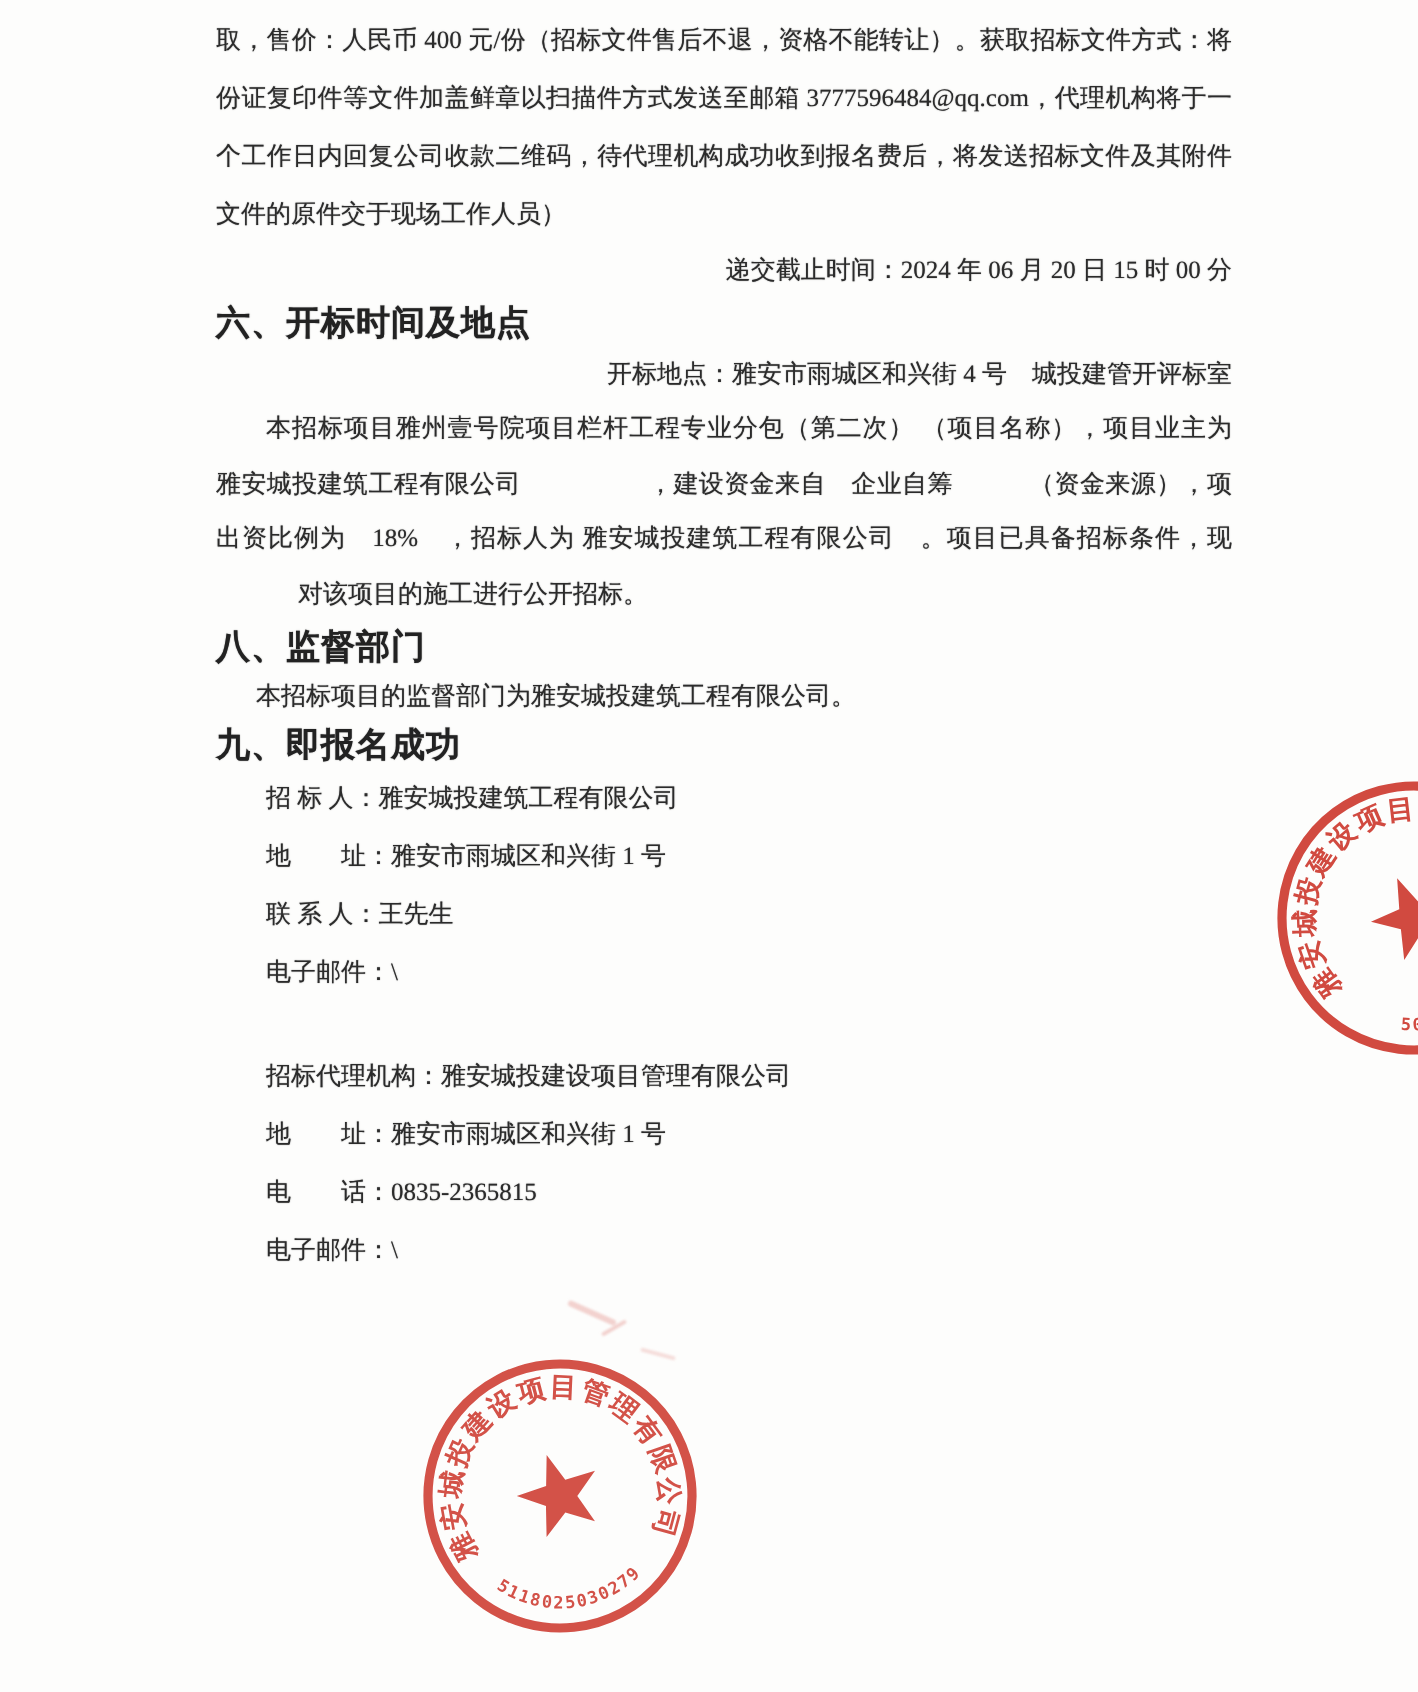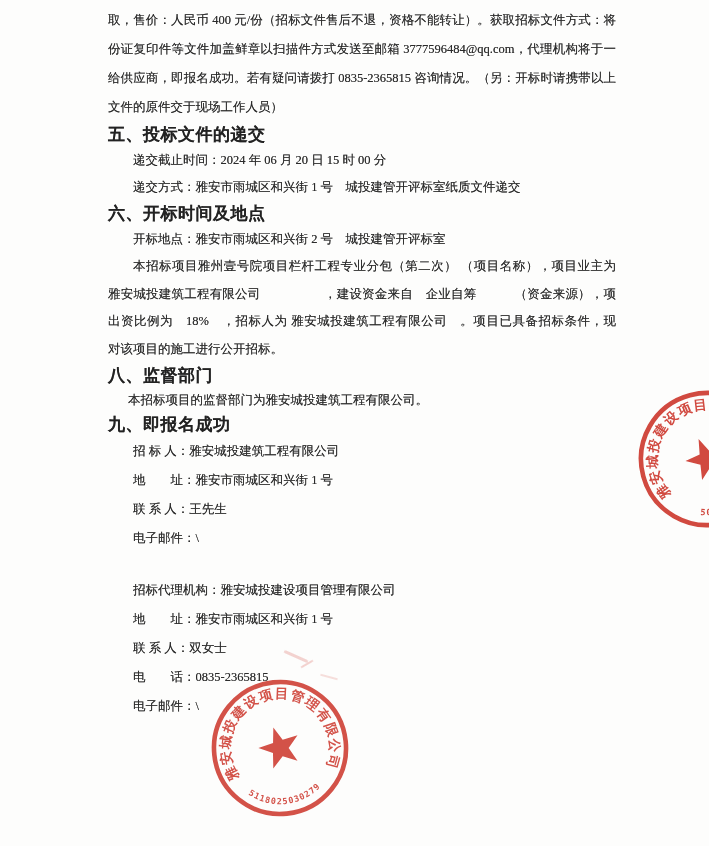--- a/index.html
+++ b/index.html
@@ -12,25 +12,25 @@
   .doc { position:absolute; left:108px; top:6px; width:508px;
          font-size:12.5px; text-shadow:0 0 0.6px rgba(40,40,40,.65); }
 
   .iline  { height:29px; line-height:29px; text-align:justify; text-align-last:justify; overflow:hidden; }
   .iline.last { text-align-last:left; }
 
   .h { height:25px; line-height:25px;
        font-family:"Liberation Sans","DejaVu Sans",sans-serif;
        font-weight:bold; font-size:17px; color:#222; letter-spacing:.5px; }
 
-  .item { height:27px; line-height:27px; padding-left:25px; overflow:hidden; white-space:nowrap; }
+  .item { height:27px; line-height:27px; padding-left:25px; overflow:hidden; white-space:nowrap;text-align:right; }
 
   .s7line { height:27.5px; line-height:27.5px; text-align:justify; text-align-last:justify; overflow:hidden; }
   .s7line.first { padding-left:25px; }
-  .s7line.last  { text-align-last:left; }
+  .s7line.last  { text-align-last:left;margin-left:41px; }
 
   .s8body { height:24px; line-height:24px; padding-left:20px; white-space:nowrap; }
 
   .crow { height:29px; line-height:29px; padding-left:25px; white-space:nowrap; }
   .clabel { display:inline-block; }
   .agency-gap { margin-top:23px; }
 
   
   .stamp { position:absolute; mix-blend-mode:multiply; opacity:.88; }
   .stamp-big  { left:205px; top:673px; transform:rotate(-6deg); }
@@ -51,30 +51,28 @@
 </head>
 <body>
 
 <div class="page">
 
   <div class="doc">
 
     <div>
       <div class="iline">取，售价：人民币 400 元/份（招标文件售后不退，资格不能转让）。获取招标文件方式：将</div>
       <div class="iline">份证复印件等文件加盖鲜章以扫描件方式发送至邮箱 3777596484@qq.com，代理机构将于一</div>
-      <div class="iline">给供应商，即报名成功。若有疑问请拨打 0835-2365815 咨询情况。（另：开标时请携带以上</div>
+      <div class="iline">个工作日内回复公司收款二维码，待代理机构成功收到报名费后，将发送招标文件及其附件</div>
       <div class="iline last">文件的原件交于现场工作人员）</div>
     </div>
 
-    <div class="h">五、投标文件的递交</div>
     <div class="item">递交截止时间：2024 年 06 月 20 日  15 时 00 分</div>
-    <div class="item">递交方式：雅安市雨城区和兴街 1 号　城投建管开评标室纸质文件递交</div>
 
     <div class="h">六、开标时间及地点</div>
-    <div class="item">开标地点：雅安市雨城区和兴街 2 号　城投建管开评标室</div>
+    <div class="item">开标地点：雅安市雨城区和兴街 4 号　城投建管开评标室</div>
 
     <div class="s7line first">本招标项目雅州壹号院项目栏杆工程专业分包（第二次） （项目名称），项目业主为</div>
     <div class="s7line">雅安城投建筑工程有限公司　　　　　，建设资金来自　企业自筹　　　（资金来源），项目</div>
     <div class="s7line">出资比例为　18%　，招标人为 雅安城投建筑工程有限公司　。项目已具备招标条件，现</div>
     <div class="s7line last">对该项目的施工进行公开招标。</div>
 
     <div class="h">八、监督部门</div>
     <div class="s8body">本招标项目的监督部门为雅安城投建筑工程有限公司。</div>
 
     <div class="h">九、即报名成功</div>
@@ -93,23 +91,20 @@
         <span class="clabel">电子邮件：</span><span class="cvalue">\</span>
       </div>
     </div>
 
     <div class="agency-gap">
       <div class="crow">
         <span class="clabel">招标代理机构：</span><span class="cvalue">雅安城投建设项目管理有限公司</span>
       </div>
       <div class="crow">
         <span class="clabel">地　　址：</span><span class="cvalue">雅安市雨城区和兴街 1 号</span>
-      </div>
-      <div class="crow">
-        <span class="clabel">联 系 人：</span><span class="cvalue">双女士</span>
       </div>
       <div class="crow">
         <span class="clabel">电　　话：</span><span class="cvalue">0835-2365815</span>
       </div>
       <div class="crow">
         <span class="clabel">电子邮件：</span><span class="cvalue">\</span>
       </div>
     </div>
   </div>
 

